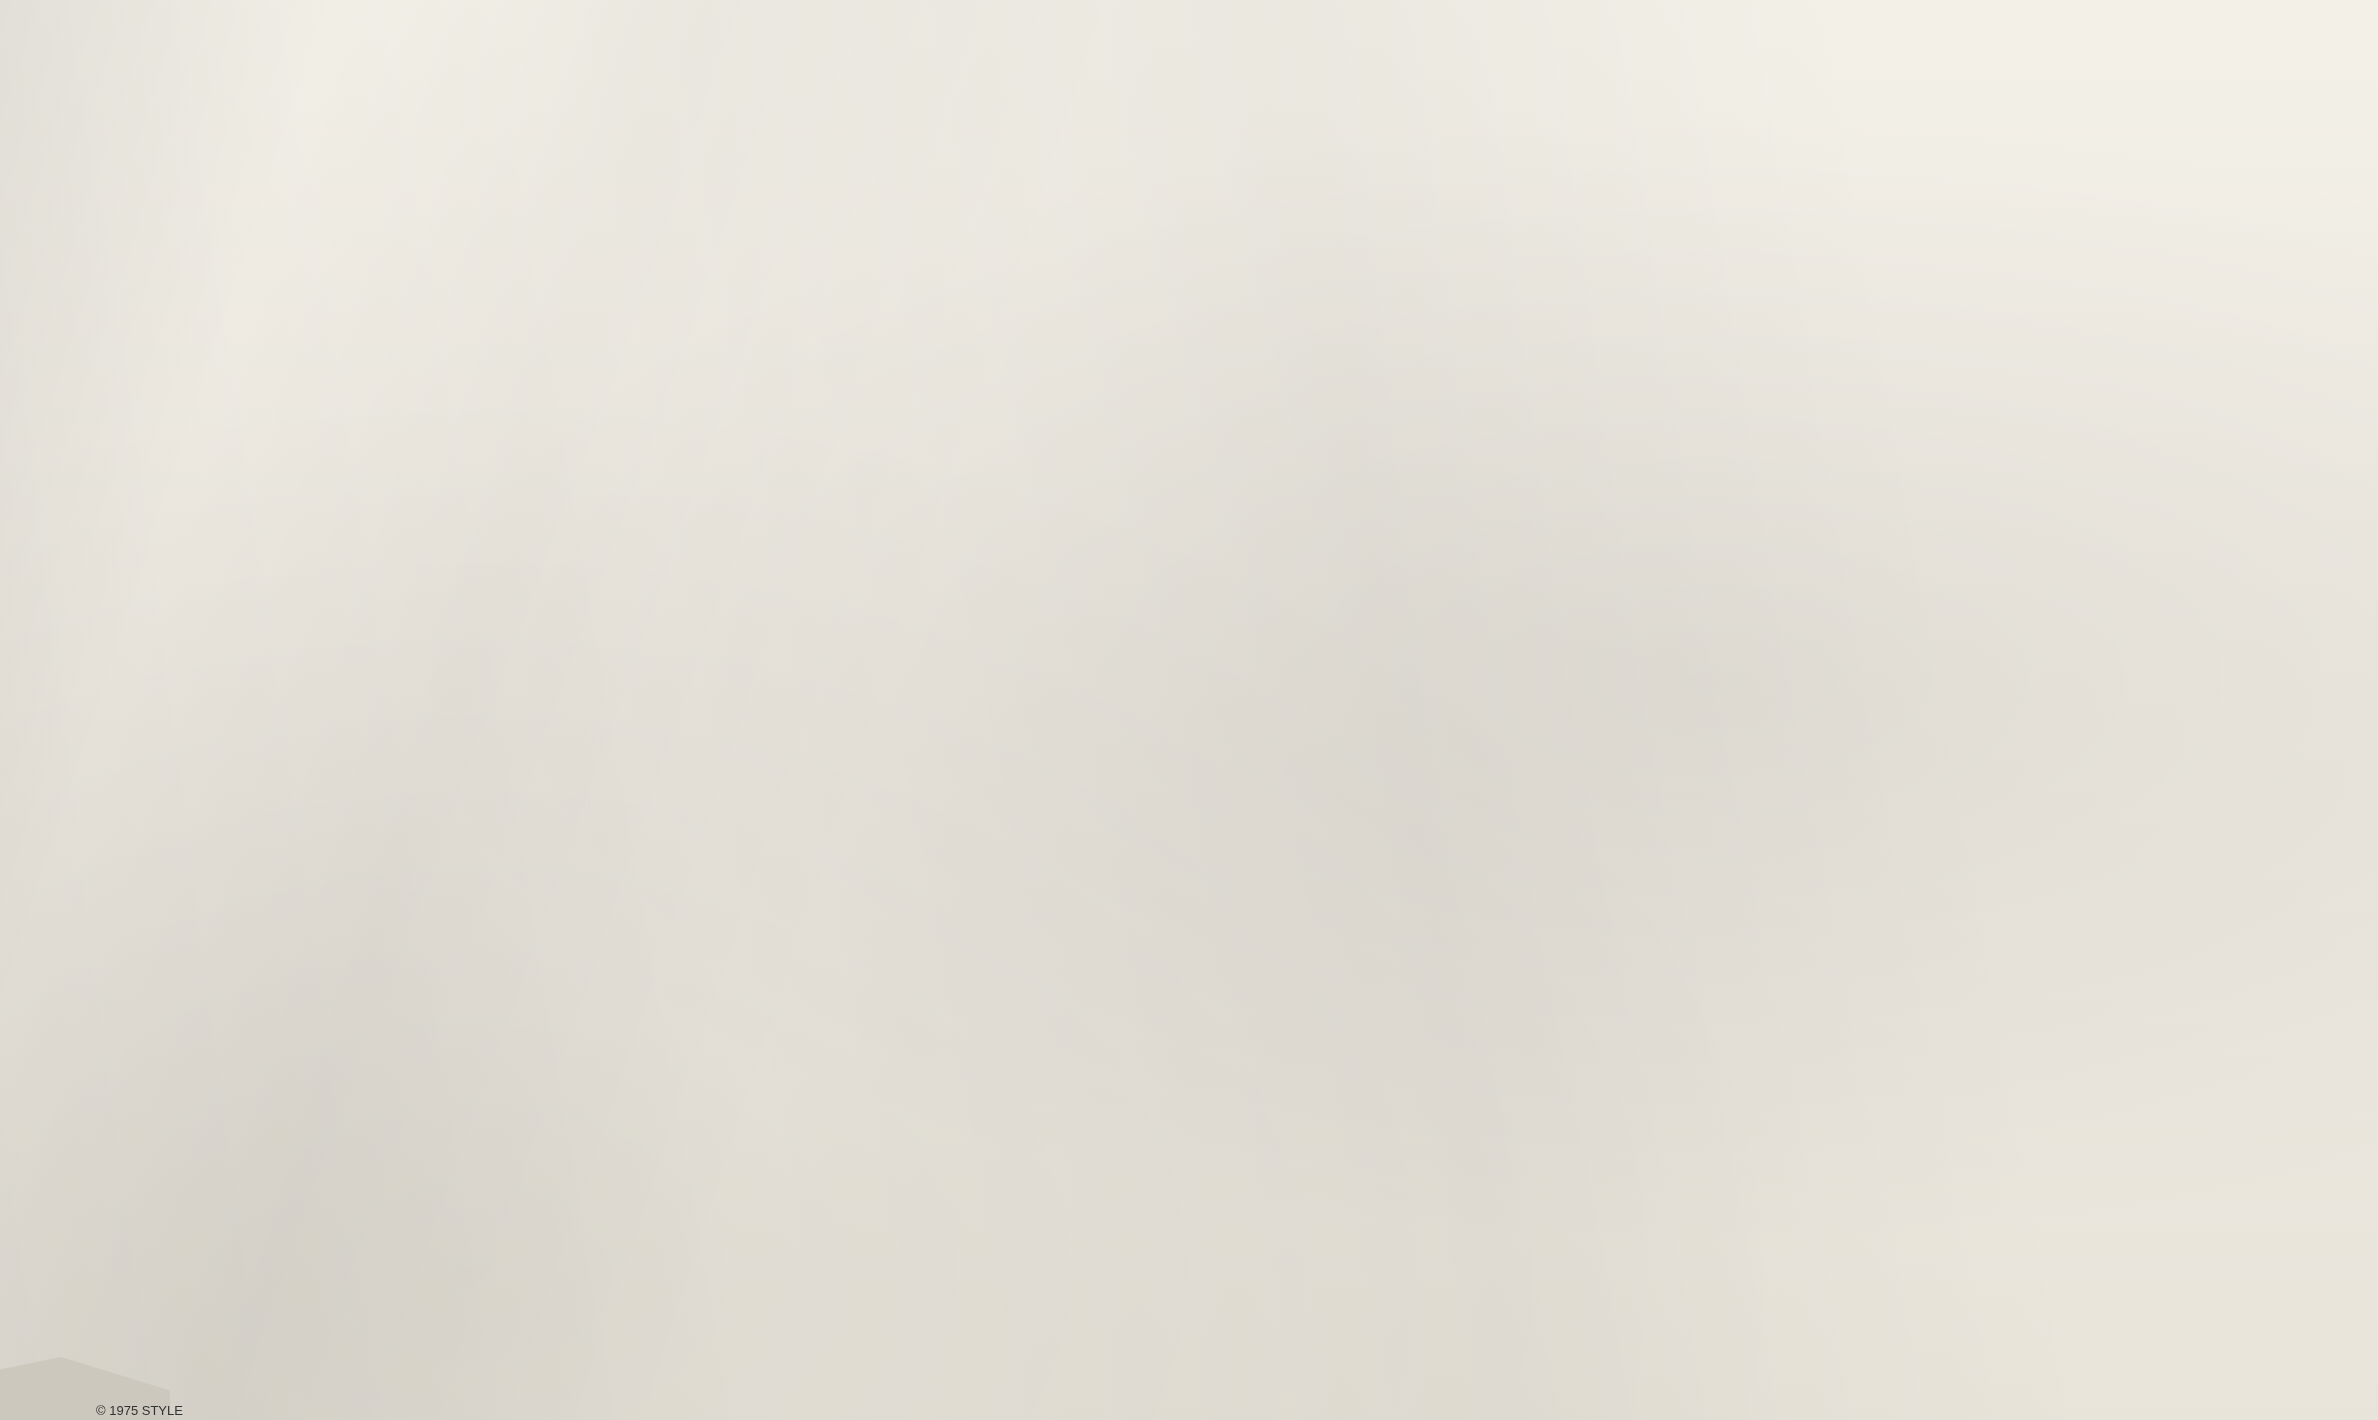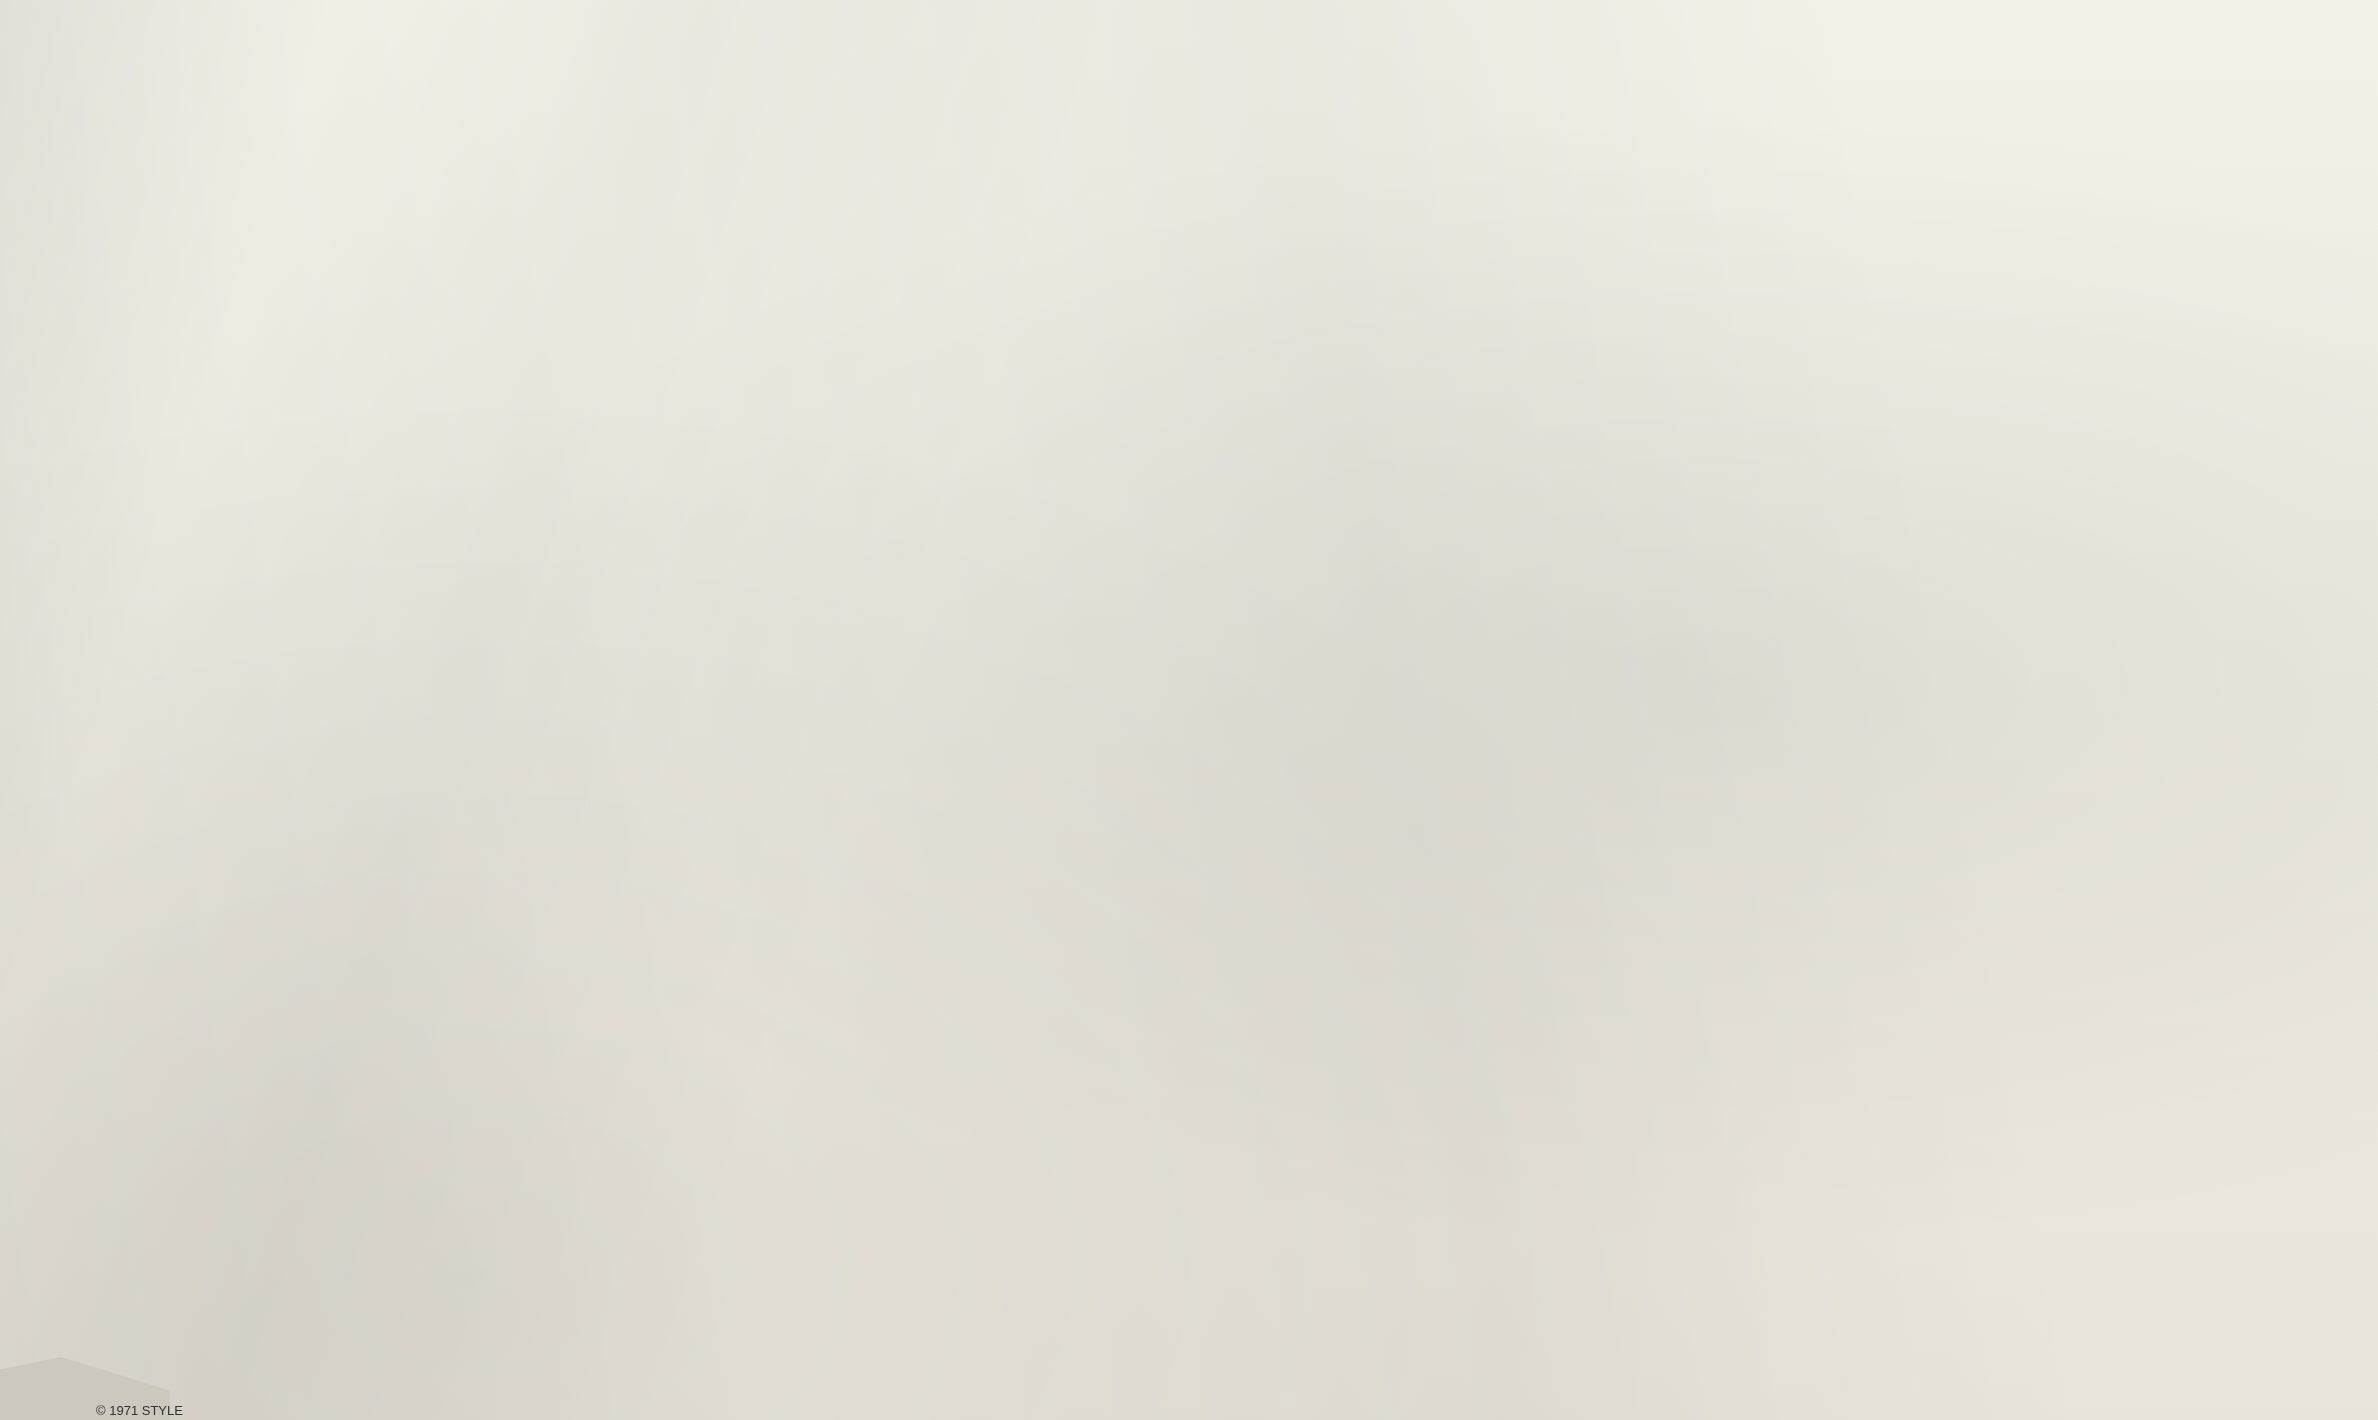--- a/index.html
+++ b/index.html
@@ -556,15 +556,15 @@
 
     <div class="sep-thin"></div>
 
     <div class="foot foot-small">
       <b>Suggested fabrics</b><span> — Soft cotton, rayon, voile, brocade, crepe, georgette, silk and synthetics. View 1 and 4 also in satin. View 2 and 3 also in lace and dotted swiss. View 3 and 4 also in printed silk, lawn, cotton satin, surah, pongee, crepe de chine and shantung.</span>
     </div>
 
   </div>
 
   <div class="torn"></div>
-  <div class="bottom-text">© 1971 STYLE</div>
+  <div class="bottom-text">© 1975 STYLE</div>
 
 </div>
 
 </body></html>

